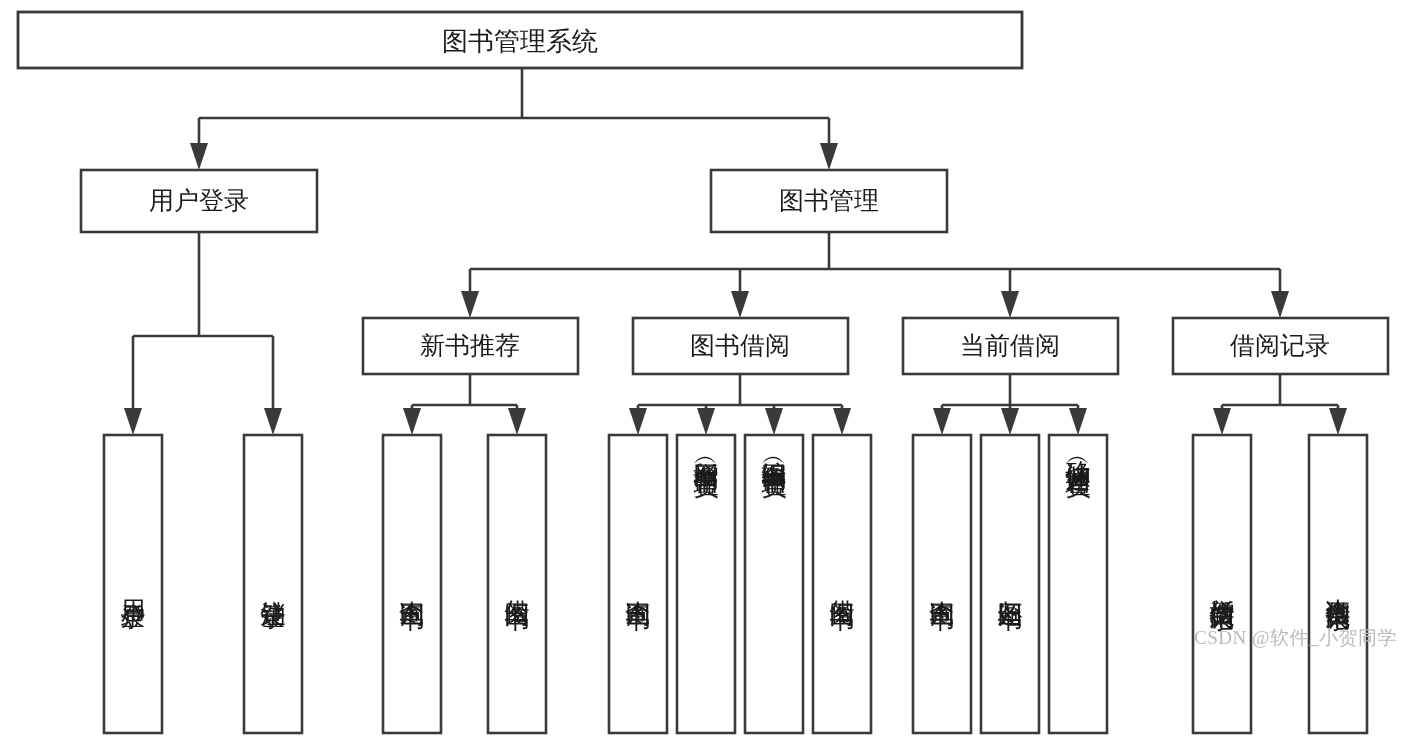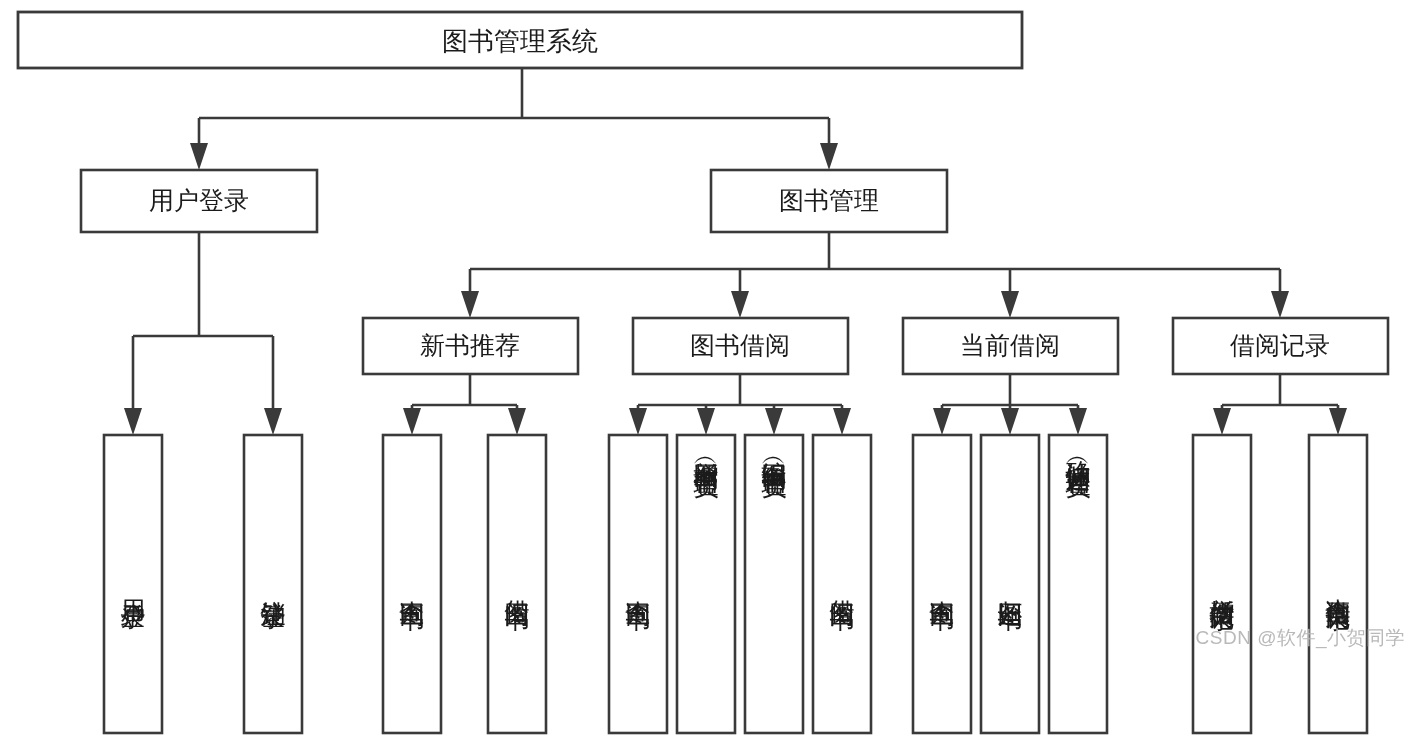--- a/index.html
+++ b/index.html
@@ -77,23 +77,23 @@
     font-family: "DejaVu Sans", "Liberation Sans", sans-serif;
     font-size: 25px;
     line-height: 1.08;
     letter-spacing: 2px;
     color: #1b1b1b;
     white-space: nowrap;
     text-align: center;
   }
   .watermark {
     position: absolute;
-    right: 0;
+    right: 8px;
     bottom: 6px;
-    font-family: Liberation Sans, sans-serif;
+    font-family: Liberation Serif, serif;
     font-size: 19px;
     color: #b9b9b9;
     letter-spacing: 0.5px;
     user-select: none;
     white-space: nowrap;
   }
 </style>
 </head>
 <body>
 

